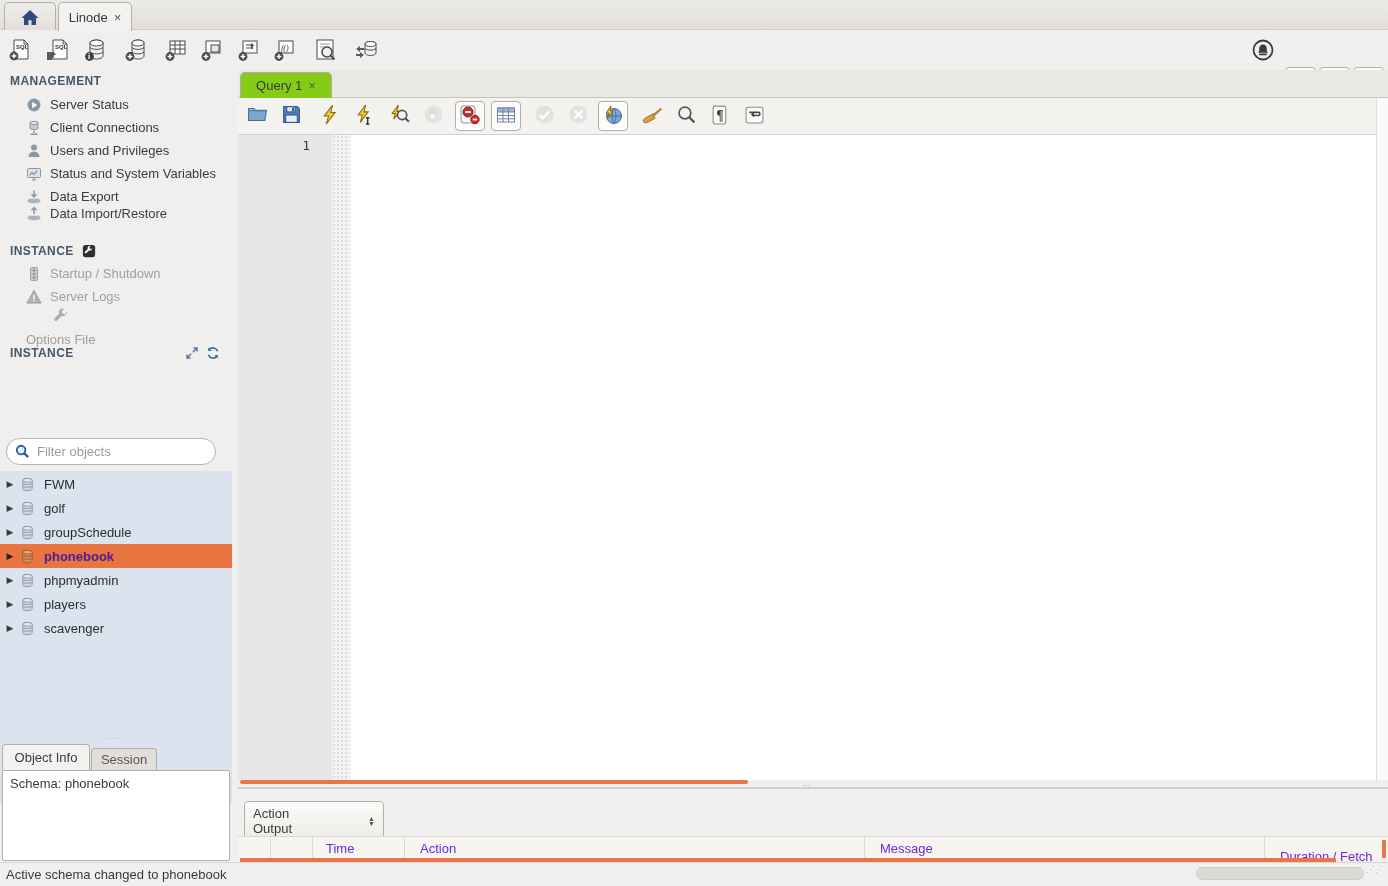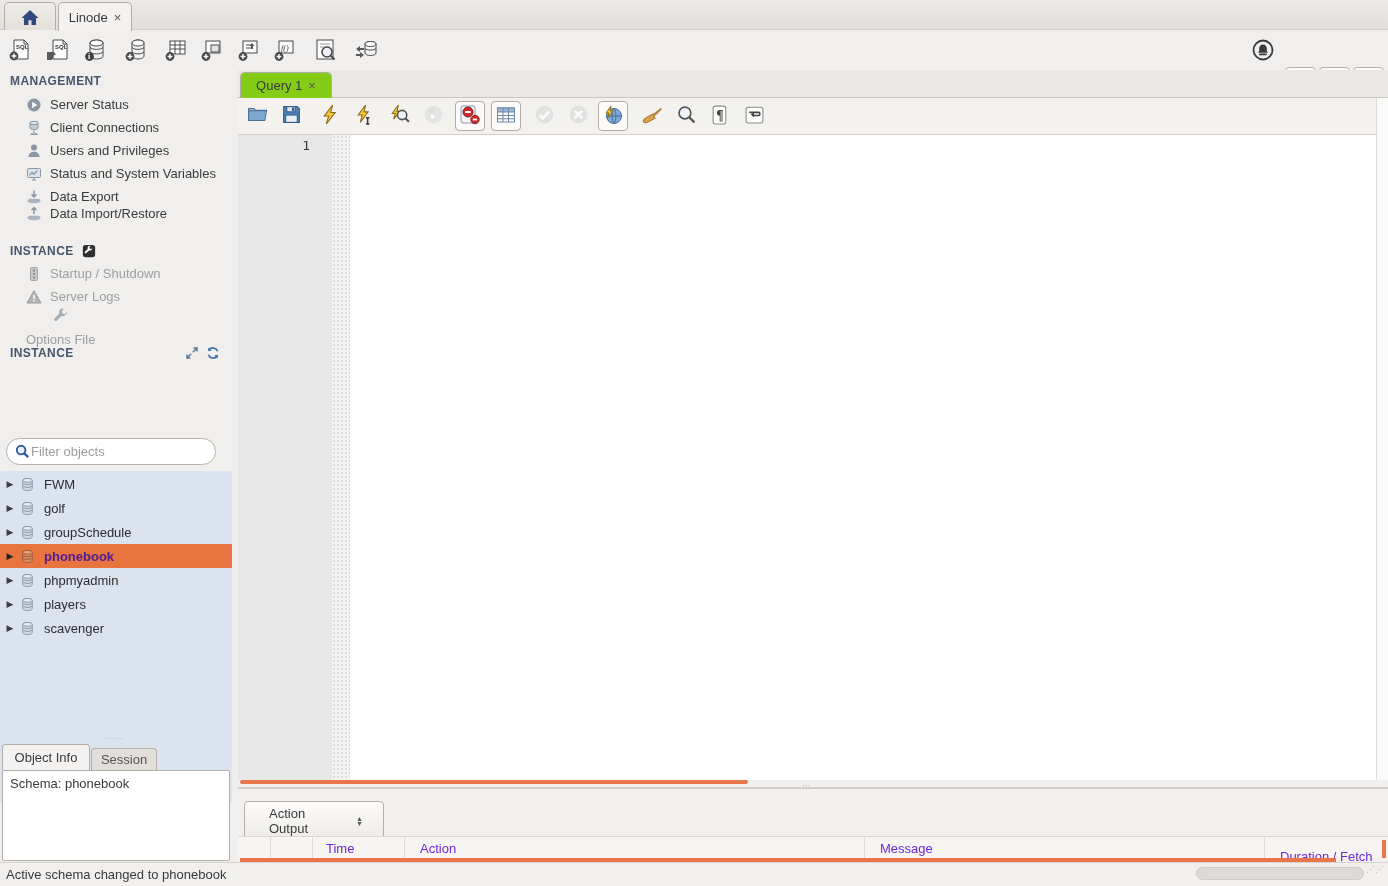--- a/index.html
+++ b/index.html
@@ -22,21 +22,21 @@
   .pane-fill { position:absolute; background:#9b9b9b; }
 
   
   .sidebar { left:0; top:70px; width:232px; height:670px; background:#f0efed; }
   .side-title { position:absolute; left:10px; font-size:12px; font-weight:bold; color:#46566e; letter-spacing:.4px; }
   .side-item { position:absolute; left:26px; height:23px; display:flex; align-items:center; gap:8px; white-space:nowrap; }
   .side-item .lbl { color:#3b3b3b; }
   .side-item.disabled .lbl { color:#9e9e9e; }
   .icon16 { width:16px; height:16px; flex:0 0 16px; display:inline-block; }
 
-  .filterbox { position:absolute; left:6px; top:368px; width:210px; height:27px; background:#fff; border:1px solid #b7b3ac; border-radius:14px; display:flex; align-items:center; padding:0 8px; }
+  .filterbox { position:absolute; left:6px; top:368px; width:210px; height:27px; background:#fff; border:1px solid #b7b3ac; border-radius:14px; display:flex; align-items:center; padding:0 8px; gap:6px; }
   .filterbox input { border:none; outline:none; width:160px; font-size:13px; font-family:inherit; color:#3a3a3a; background:transparent; }
   .filterbox input::placeholder { color:#9c9c9c; }
 
   .schematree { position:absolute; left:0; top:401px; width:232px; height:332px; background:#dbe3ee; }
   .srow { position:absolute; left:0; width:232px; height:24px; display:flex; align-items:center; }
   .srow .tri { width:20px; text-align:center; font-size:9px; color:#3c3c3c; }
   .srow .lbl { margin-left:8px; color:#2d2d2d; }
   .srow.selected { background:#e8743f; }
   .srow.selected .lbl { color:#4c1d95; font-weight:bold; }
   .srow.selected .tri { color:#222; }
@@ -62,21 +62,21 @@
 
   .gutter { left:238px; top:135px; width:94px; height:645px; background:#e7e7e7; text-align:right; padding:3px 22px 0 0; font-family:"DejaVu Sans Mono","Liberation Mono",monospace; font-size:13px; color:#3a3a3a; }
   .foldstrip { left:332px; top:135px; width:18px; height:645px; background:#f3f3f3; background-image:radial-gradient(#dcdcdc 1px, transparent 1px); background-size:4px 4px; }
   .editarea { left:350px; top:135px; width:1026px; height:645px; background:#fff; }
   .vscroll { left:1376px; top:98px; width:12px; height:682px; background:#fbfafa; border-left:1px solid #dedcd8; }
   .hbar-orange { left:240px; top:780px; width:508px; height:4px; background:#e8764a; border-radius:2px; }
   .split-line { left:238px; top:787px; width:1150px; height:2px; background:#d2cfca; }
 
   
   .aopanel { left:238px; top:789px; width:1150px; height:73px; background:#f1f0ee; }
-  .aoselect { position:absolute; left:6px; top:12px; width:140px; height:40px; border:1px solid #b3afa8; border-radius:4px; background:linear-gradient(#fcfbfa,#edebe7); display:flex; align-items:center; padding:0 24px; color:#3a3a3a;gap:48px; }
+  .aoselect { position:absolute; left:6px; top:12px; width:140px; height:40px; border:1px solid #b3afa8; border-radius:4px; background:linear-gradient(#fcfbfa,#edebe7); display:flex; align-items:center; padding:0 8px; color:#3a3a3a;gap:48px; }
   .spinner { margin-left:auto; display:flex; flex-direction:column; align-items:center; font-size:7px; line-height:5px; color:#555; }
   .aoheader { position:absolute; left:0px; top:47px; width:1150px; height:22px; background:#f6f5f2; border-top:1px solid #dbd8d3; }
   .aoheader .col { position:absolute; top:0; height:22px; display:flex; align-items:center; padding-left:7px; color:#6d28d9; border-right:1px solid #ddd9d4; }
   .ao-orange { position:absolute; left:2px; top:69px; width:1096px; height:4px; background:#e8764a; }
   .ao-orange-tick { position:absolute; left:1144px; top:51px; width:4px; height:18px; background:#e8764a; }
 </style>
 </head>
 <body>
 
 <div class="app">

